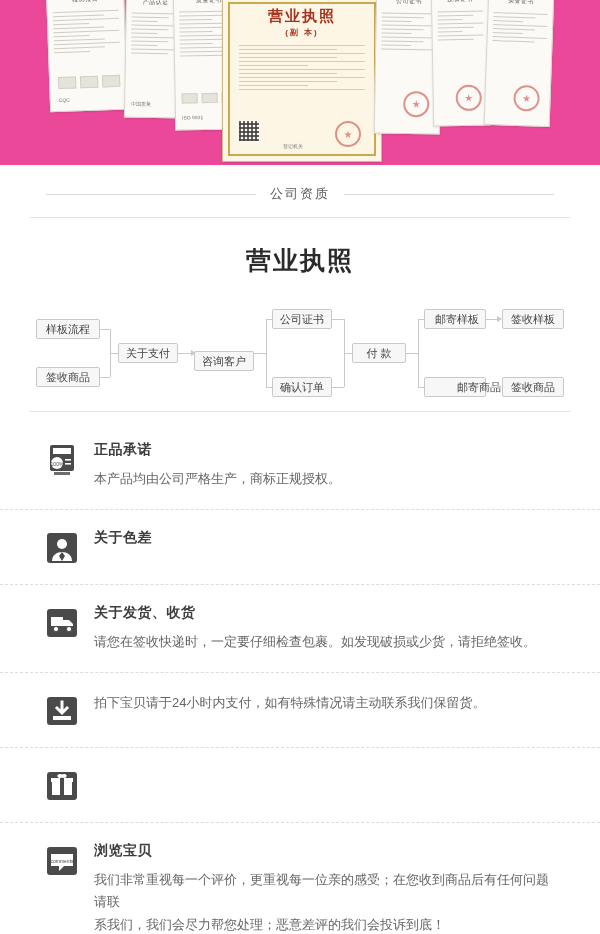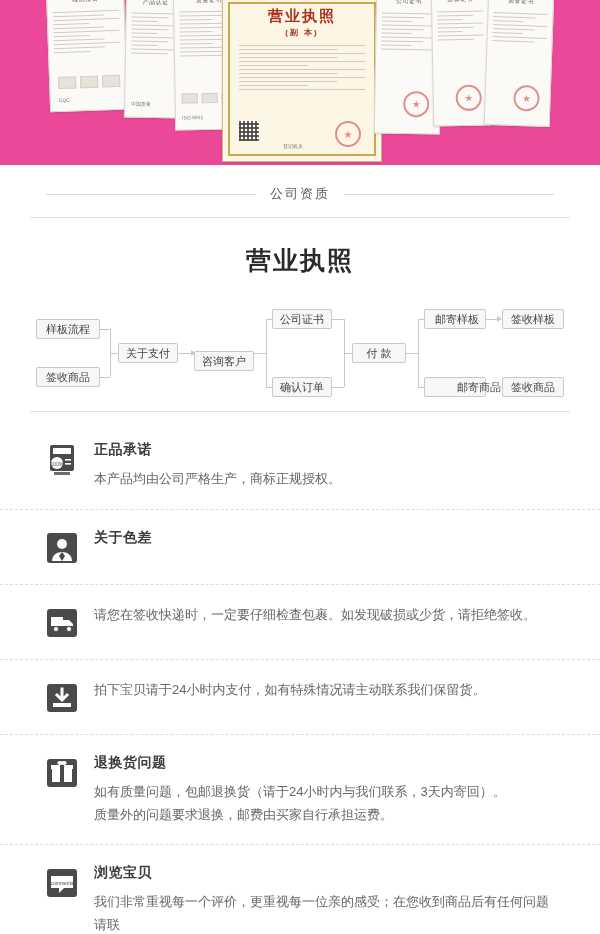--- a/index.html
+++ b/index.html
@@ -406,20 +406,21 @@
       <div class="ico">
         <svg width="36" height="36" viewBox="0 0 36 36">
           <rect x="3" y="4" width="30" height="28" rx="3" fill="#4a4a4a"></rect>
           <path d="M7 12h12v9H7z" fill="#ffffff"></path>
           <path d="M19 15h6l4 4v2h-10z" fill="#ffffff"></path>
           <circle cx="12" cy="24" r="2.6" fill="#ffffff" stroke="#4a4a4a" stroke-width="1"></circle>
           <circle cx="25" cy="24" r="2.6" fill="#ffffff" stroke="#4a4a4a" stroke-width="1"></circle>
         </svg>
       </div>
       <div class="ntext">
+        <div class="nhead">关于发货、收货</div>
         <div class="nbody">
           <span class="l2">请您在签收快递时，一定要仔细检查包裹。如发现破损或少货，请拒绝签收。</span>
         </div>
       </div>
     </div>
 
     <div class="notice">
       <div class="ico">
         <svg width="36" height="36" viewBox="0 0 36 36">
           <rect x="3" y="4" width="30" height="28" rx="3" fill="#4a4a4a"></rect>
@@ -438,27 +439,20 @@
       <div class="ico">
         <svg width="36" height="36" viewBox="0 0 36 36">
           <rect x="3" y="4" width="30" height="28" rx="3" fill="#4a4a4a"></rect>
           <rect x="8" y="14" width="20" height="13" fill="#ffffff"></rect>
           <rect x="7" y="10" width="22" height="4" fill="#ffffff"></rect>
           <rect x="16" y="8" width="4" height="19" fill="#4a4a4a"></rect>
           <path d="M16 10c-3 0-4-4 0-4s4 4 0 4z" fill="#ffffff"></path>
           <path d="M20 10c3 0 4-4 0-4s-4 4 0 4z" fill="#ffffff"></path>
         </svg>
       </div>
-      <div class="ntext">
-        <div class="nhead">退换货问题</div>
-        <div class="nbody">
-          <span class="l2">如有质量问题，包邮退换货（请于24小时内与我们联系，3天内寄回）。</span>
-          <span class="l2">质量外的问题要求退换，邮费由买家自行承担运费。</span>
-        </div>
-      </div>
     </div>
 
     <div class="notice">
       <div class="ico">
         <svg width="36" height="36" viewBox="0 0 36 36">
           <rect x="3" y="4" width="30" height="28" rx="3" fill="#4a4a4a"></rect>
           <path d="M7 11h22v12H20l-5 5v-5H7z" fill="#ffffff"></path>
           <text x="18" y="20" font-size="5" text-anchor="middle" fill="#4a4a4a" font-family="Liberation Sans, sans-serif">comments</text>
         </svg>
       </div>

